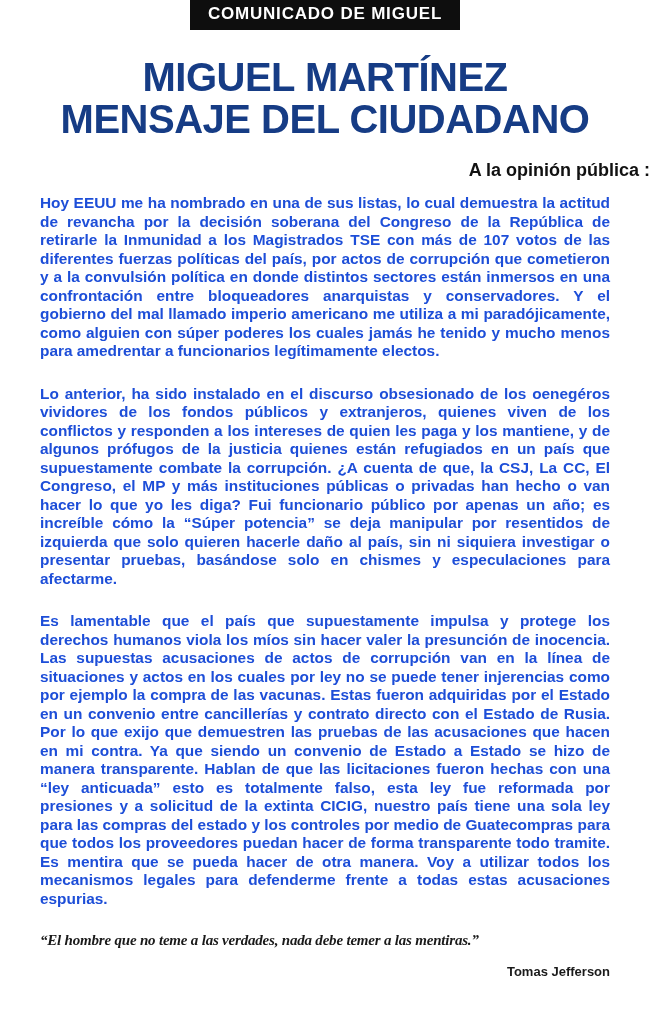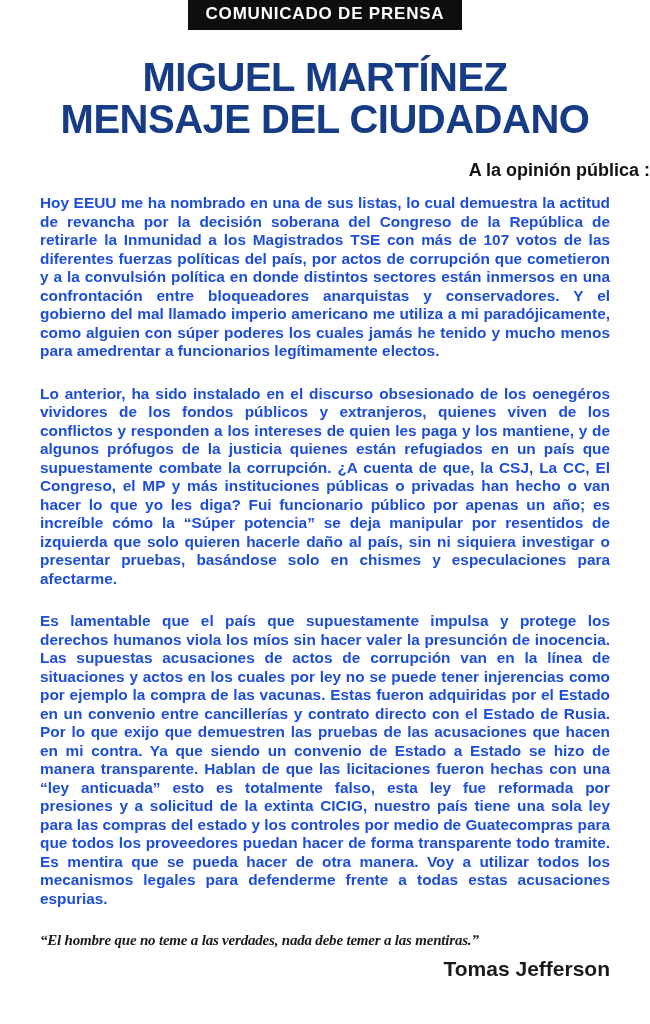--- a/index.html
+++ b/index.html
@@ -65,33 +65,33 @@
   .quote-text {
     font-size: 15px;
     font-weight: 700;
     font-style: italic;
     letter-spacing: -0.2px;
     white-space: nowrap;
     color: #1a1a1a;
     font-family: Liberation Serif, serif;
   }
   .quote-attribution {
-    margin-top: 8px;
+    margin-top: 15px;
     text-align: right;
-    font-size: 21px;
+    font-size: 13px;
     font-weight: 700;
     color: #1a1a1a;
   }
 </style>
 </head>
 <body>
 
 <div class="page">
 
-  <div class="banner">COMUNICADO DE PRENSA</div>
+  <div class="banner">COMUNICADO DE MIGUEL</div>
 
   <div class="title">
     <div>MIGUEL MARTÍNEZ</div>
     <div>MENSAJE DEL CIUDADANO</div>
   </div>
 
   <div class="salutation">A la opinión pública :</div>
 
   <div class="content">
     <p>Hoy EEUU me ha nombrado en una de sus listas, lo cual demuestra la actitud de revancha por la decisión soberana del Congreso de la República de retirarle la Inmunidad a los Magistrados TSE con más de 107 votos de las diferentes fuerzas políticas del país, por actos de corrupción que cometieron y a la convulsión política en donde distintos sectores están inmersos en una confrontación entre bloqueadores anarquistas y conservadores. Y el gobierno del mal llamado imperio americano me utiliza a mi paradójicamente, como alguien con súper poderes los cuales jamás he tenido y mucho menos para amedrentar a funcionarios legítimamente electos.</p>

